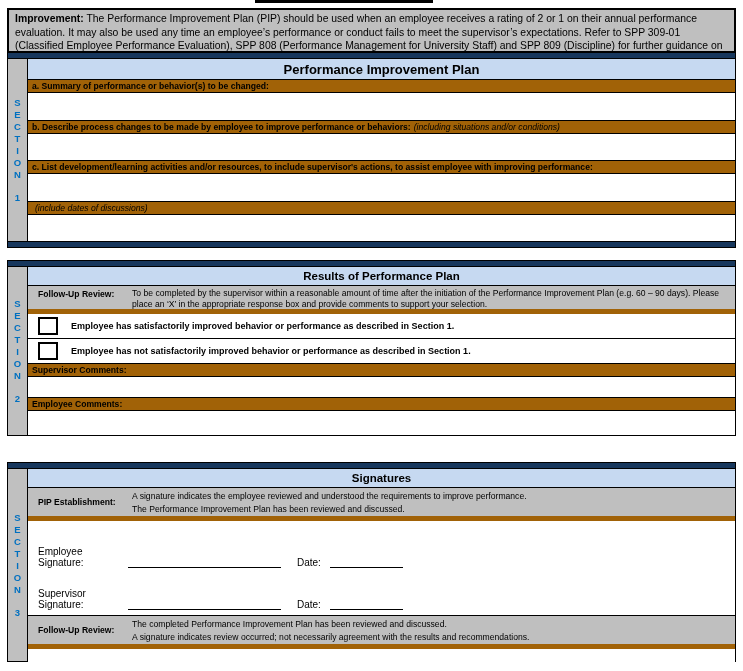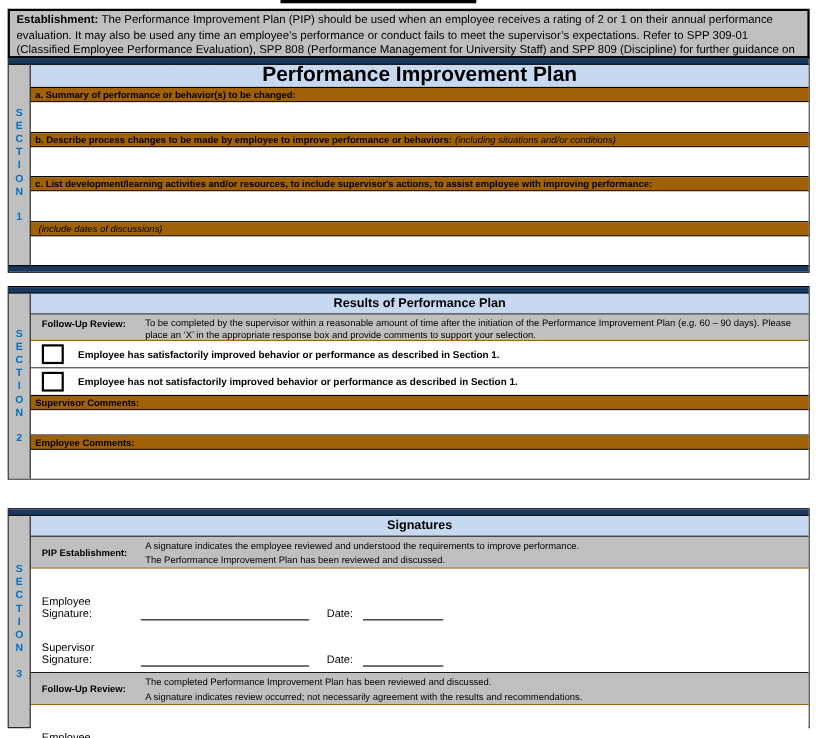--- a/index.html
+++ b/index.html
@@ -29,33 +29,33 @@
     display:flex;flex-direction:column;align-items:center;justify-content:center;
     color:#0070C0;font-weight:bold;font-size:9.5px;line-height:12px;
   }
   .side .letters{white-space:pre-line;text-align:center;}
   .side .num{margin-top:11px;}
   .content{flex:1;display:flex;flex-direction:column;min-width:0;}
   .row-header{
     background:#C6D9F1;border-bottom:1px solid #000;flex:0 0 auto;
     display:flex;align-items:center;justify-content:center;font-weight:bold;
   }
-  .s1 .row-header{height:20px;font-size:19px;text-align:center;}
+  .s1 .row-header{height:20px;font-size:13px;text-align:center;}
   .s2 .row-header,.s3 .row-header{height:18px;font-size:11.5px;}
   .row-gray{
     background:#a16207;border-bottom:1px solid #000;flex:0 0 auto;
     font-weight:bold;font-size:8.6px;display:flex;align-items:center;
     padding:0 4px;height:12px;
   }
   .row-gray .note{font-weight:normal;font-style:italic;margin-left:3px;}
   .row-white{background:#fff;border-bottom:1px solid #000;flex:1 1 0;}
   .content > :last-child{border-bottom:none;}
   
   .row-info{
-    background:#BFBFBF;border-bottom:1px solid #a16207;flex:0 0 auto;
+    background:#BFBFBF;border-bottom:5px solid #a16207;flex:0 0 auto;
     display:flex;font-size:8.6px;line-height:11px;
   }
   .s2 .row-info{height:23px;}
   .s3 .row-info{height:28px;line-height:12.5px;}
   .row-info .info-label{
     flex:0 0 82px;font-weight:bold;padding:3px 0 0 10px;
   }
   .s3 .row-info .info-label{display:flex;align-items:center;padding:0 0 0 10px;}
   .row-info .info-text{flex:1;padding:2px 14px 0 12px;}
   .row-check{
@@ -78,21 +78,21 @@
   .date-line{width:73px;border-bottom:1px solid #000;height:11px;}
 </style>
 </head>
 <body>
 
 <div id="screen">
 
   <div class="title-underline"></div>
 
   <div class="instructions">
-    <b>Establishment:</b>
+    <b>Improvement:</b>
     <span>The Performance Improvement Plan (PIP) should be used when an employee receives a rating of 2 or 1 on their annual performance evaluation.  It may also be used any time an employee’s performance or conduct fails to meet the supervisor’s expectations.   Refer to SPP 309-01 (Classified Employee Performance Evaluation), SPP 808 (Performance Management for University Staff) and SPP 809 (Discipline) for further guidance on the appropriate use of the PIP process and completion of the PIP form.</span>
   </div>
 
   <div class="form-section s1">
     <div class="navybar top"></div>
     <div class="section-body">
       <div class="side">
         <div class="letters">S
 E
 C

